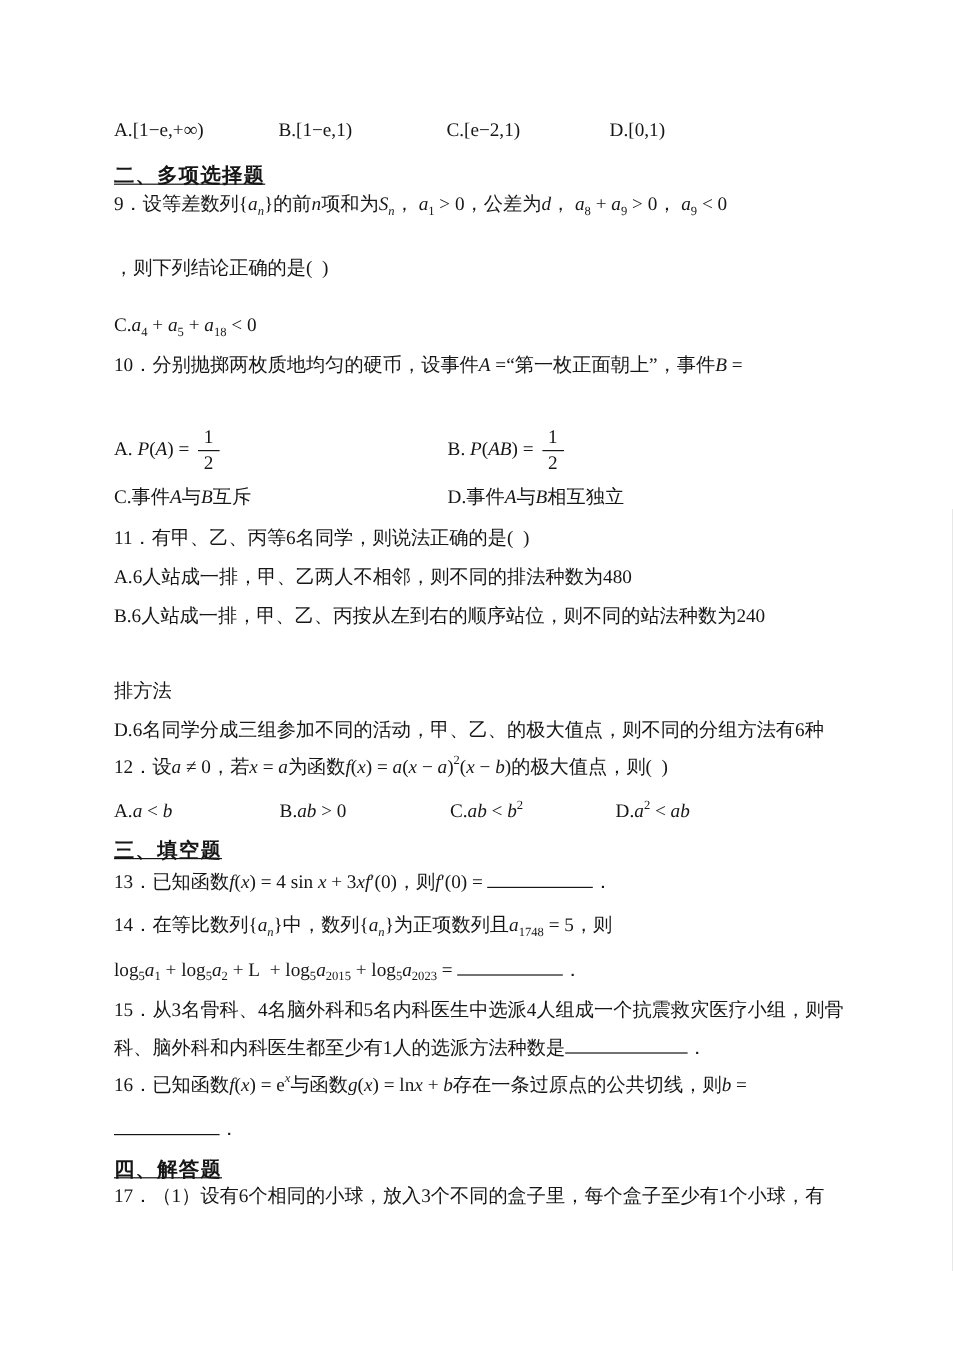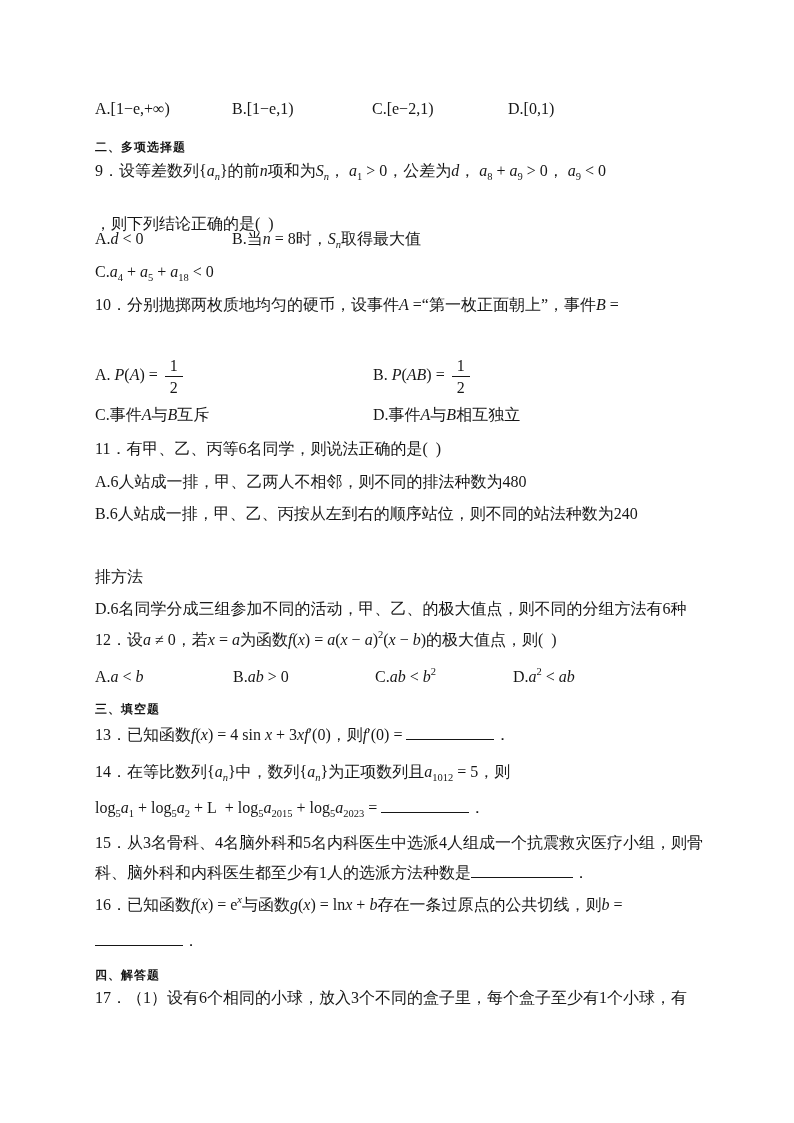--- a/index.html
+++ b/index.html
@@ -20,22 +20,23 @@
     white-space:nowrap;
     line-height:22px;
   }
   .row{height:22px;width:660px;}
   .row .opt{position:absolute;top:0;white-space:nowrap;}
   .tall{height:46px;line-height:46px;}
   .tall .opt{line-height:46px;}
   .heading{
     font-family:"Liberation Sans","DejaVu Sans",sans-serif;
     font-weight:bold;
-    font-size:12px;
+    font-size:17px;
     letter-spacing:1px;
+    text-decoration:underline;
   }
   i{font-style:italic;}
   sub{font-size:10.5px;vertical-align:-4px;line-height:0;}
   sup{font-size:10.5px;vertical-align:7px;line-height:0;}
   .frac{
     display:inline-block;
     vertical-align:middle;
     text-align:center;
     margin:0 3px;
     line-height:normal;
@@ -59,24 +60,20 @@
     <span class="opt" style="left:0">A.[1−e,+∞)</span>
     <span class="opt" style="left:137px">B.[1−e,1)</span>
     <span class="opt" style="left:277px">C.[e−2,1)</span>
     <span class="opt" style="left:413px">D.[0,1)</span>
   </div>
 
   <div class="line heading" style="top:136px">二、多项选择题</div>
 
   <div class="line" style="top:160px">9．设等差数列{<i>a</i><sub><i>n</i></sub>}的前<i>n</i>项和为<i>S</i><sub><i>n</i></sub>，&nbsp;<i>a</i><sub>1</sub> &gt; 0，公差为<i>d</i>，&nbsp;<i>a</i><sub>8</sub> + <i>a</i><sub>9</sub> &gt; 0，&nbsp;<i>a</i><sub>9</sub> &lt; 0</div>
   <div class="line" style="top:213px">，则下列结论正确的是(&nbsp;&nbsp;)</div>
-  <div class="line row" style="top:228px">
-    <span class="opt" style="left:0">A.<i>d</i> &lt; 0</span>
-    <span class="opt" style="left:137px">B.当<i>n</i> = 8时，<i>S</i><sub><i>n</i></sub>取得最大值</span>
-  </div>
   <div class="line row" style="top:261px">
     <span class="opt" style="left:0">C.<i>a</i><sub>4</sub> + <i>a</i><sub>5</sub> + <i>a</i><sub>18</sub> &lt; 0</span>
   </div>
 
   <div class="line" style="top:294px">10．分别抛掷两枚质地均匀的硬币，设事件<i>A</i> =“第一枚正面朝上”，事件<i>B</i> =</div>
   <div class="line row tall" style="top:352px">
     <span class="opt" style="left:0">A. <i>P</i>(<i>A</i>) = <span class="frac"><span class="num">1</span><span class="den">2</span></span></span>
     <span class="opt" style="left:278px">B. <i>P</i>(<i>AB</i>) = <span class="frac"><span class="num">1</span><span class="den">2</span></span></span>
   </div>
   <div class="line row" style="top:404px">
@@ -94,21 +91,21 @@
   <div class="line row" style="top:666px">
     <span class="opt" style="left:0">A.<i>a</i> &lt; <i>b</i></span>
     <span class="opt" style="left:138px">B.<i>ab</i> &gt; 0</span>
     <span class="opt" style="left:280px">C.<i>ab</i> &lt; <i>b</i><sup>2</sup></span>
     <span class="opt" style="left:418px">D.<i>a</i><sup>2</sup> &lt; <i>ab</i></span>
   </div>
 
   <div class="line heading" style="top:698px">三、填空题</div>
 
   <div class="line" style="top:724px">13．已知函数<i>f</i>(<i>x</i>) = 4 sin <i>x</i> + 3<i>xf</i>′(0)，则<i>f</i>′(0) = <span class="blank"></span>．</div>
-  <div class="line" style="top:761px">14．在等比数列{<i>a</i><sub><i>n</i></sub>}中，数列{<i>a</i><sub><i>n</i></sub>}为正项数列且<i>a</i><sub>1012</sub> = 5，则</div>
+  <div class="line" style="top:761px">14．在等比数列{<i>a</i><sub><i>n</i></sub>}中，数列{<i>a</i><sub><i>n</i></sub>}为正项数列且<i>a</i><sub>1748</sub> = 5，则</div>
   <div class="line" style="top:797px">log<sub>5</sub><i>a</i><sub>1</sub> + log<sub>5</sub><i>a</i><sub>2</sub> + L&nbsp;&nbsp;+ log<sub>5</sub><i>a</i><sub>2015</sub> + log<sub>5</sub><i>a</i><sub>2023</sub> = <span class="blank"></span>．</div>
   <div class="line" style="top:832px">15．从3名骨科、4名脑外科和5名内科医生中选派4人组成一个抗震救灾医疗小组，则骨</div>
   <div class="line" style="top:862px">科、脑外科和内科医生都至少有1人的选派方法种数是<span class="blank wide"></span>．</div>
   <div class="line" style="top:894px">16．已知函数<i>f</i>(<i>x</i>) = e<sup><i>x</i></sup>与函数<i>g</i>(<i>x</i>) = ln<i>x</i> + <i>b</i>存在一条过原点的公共切线，则<i>b</i> =</div>
   <div class="line" style="top:930px"><span class="blank"></span>．</div>
 
   <div class="line heading" style="top:964px">四、解答题</div>
 
   <div class="line" style="top:987px">17．（1）设有6个相同的小球，放入3个不同的盒子里，每个盒子至少有1个小球，有</div>
 

